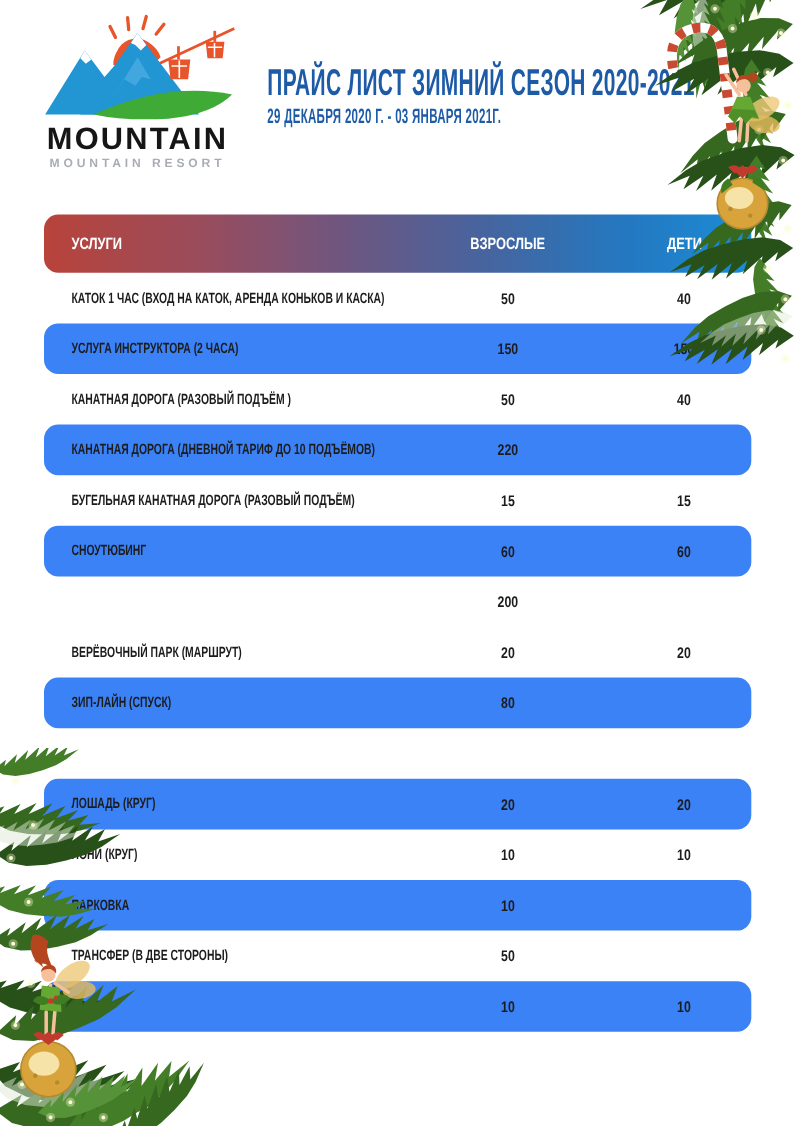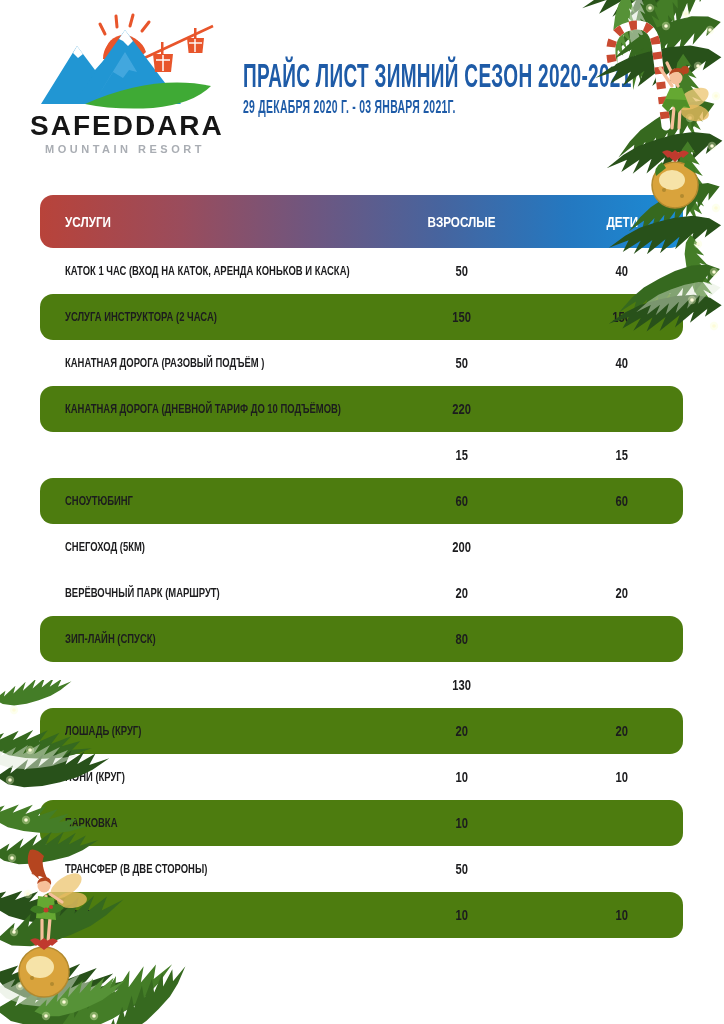--- a/index.html
+++ b/index.html
@@ -37,21 +37,21 @@
     color:#ffffff;
   }
   .col-label{position:absolute;top:0;height:53px;line-height:53px;font-weight:bold;font-size:15px;}
   .col-label .cx{display:inline-block;transform:scaleX(.78);transform-origin:0 50%;white-space:nowrap;}
   .col-services{left:25px;}
   .col-adults{left:352px;width:140px;text-align:center;}
   .col-adults .cx,.col-kids .cx{transform-origin:50% 50%;}
   .col-kids{left:522px;width:120px;text-align:center;}
   .tbody{margin-top:0;}
   .row{position:relative;height:46px;}
-  .row.alt{background:#4d7c0f;border-radius:13px;}
+  .row.alt{background:#3b82f6;border-radius:13px;}
   .svc{
     position:absolute;left:25px;top:0;height:48px;line-height:46px;
     font-weight:bold;font-size:13.5px;color:#1c1c1e;white-space:nowrap;
   }
   .svc .cx{display:inline-block;transform:scaleX(.7);transform-origin:0 50%;}
   .val{
     position:absolute;top:0;height:34px;line-height:46px;text-align:center;
     font-weight:bold;font-size:14px;color:#1c1c1e;
   }
   .val .cx{display:inline-block;transform:scaleX(.8);transform-origin:50% 50%;}
@@ -98,21 +98,21 @@
       <rect x="161" y="16" width="2.5" height="10"></rect>
       <path d="M154,26 h17 l-1.6,15 h-13.8 Z"></path>
     </g>
     <g stroke="#ffffff" stroke-width="1.4">
       <line x1="156" y1="31" x2="169" y2="31"></line>
       <line x1="162" y1="27" x2="162" y2="40"></line>
     </g>
 
     <path d="M52,92 Q120,62 178,74 Q160,92 120,96 Q80,98 52,92 Z" fill="#3faa35"></path>
   </svg>
-  <div class="brand">SAFEDDARA</div>
+  <div class="brand">MOUNTAIN</div>
   <div class="tagline">MOUNTAIN RESORT</div>
 </div>
 
 <div class="title-block">
   <div class="title">ПРАЙС ЛИСТ  ЗИМНИЙ СЕЗОН 2020-2021</div>
   <div class="subtitle">29 ДЕКАБРЯ 2020 Г. - 03 ЯНВАРЯ 2021Г.</div>
 </div>
 
 <div class="price-table">
   <div class="thead">
@@ -141,45 +141,44 @@
     <span class="svc"><span class="cx">КАНАТНАЯ ДОРОГА (РАЗОВЫЙ ПОДЪЁМ )</span></span>
     <span class="val val-adults"><span class="cx">50</span></span>
     <span class="val val-kids"><span class="cx">40</span></span>
   </div>
       <div class="row alt">
     <span class="svc"><span class="cx">КАНАТНАЯ ДОРОГА (ДНЕВНОЙ ТАРИФ ДО 10 ПОДЪЁМОВ)</span></span>
     <span class="val val-adults"><span class="cx">220</span></span>
     <span class="val val-kids"><span class="cx"></span></span>
   </div>
       <div class="row">
+    <span class="svc"><span class="cx">БУГЕЛЬНАЯ КАНАТНАЯ ДОРОГА (РАЗОВЫЙ ПОДЪЁМ)</span></span>
     <span class="val val-adults"><span class="cx">15</span></span>
     <span class="val val-kids"><span class="cx">15</span></span>
   </div>
       <div class="row alt">
     <span class="svc"><span class="cx">СНОУТЮБИНГ</span></span>
     <span class="val val-adults"><span class="cx">60</span></span>
     <span class="val val-kids"><span class="cx">60</span></span>
   </div>
       <div class="row">
-    <span class="svc"><span class="cx">СНЕГОХОД (5КМ)</span></span>
     <span class="val val-adults"><span class="cx">200</span></span>
     <span class="val val-kids"><span class="cx"></span></span>
   </div>
       <div class="row">
     <span class="svc"><span class="cx">ВЕРЁВОЧНЫЙ ПАРК (МАРШРУТ)</span></span>
     <span class="val val-adults"><span class="cx">20</span></span>
     <span class="val val-kids"><span class="cx">20</span></span>
   </div>
       <div class="row alt">
     <span class="svc"><span class="cx">ЗИП-ЛАЙН (СПУСК)</span></span>
     <span class="val val-adults"><span class="cx">80</span></span>
     <span class="val val-kids"><span class="cx"></span></span>
   </div>
       <div class="row">
-    <span class="val val-adults"><span class="cx">130</span></span>
     <span class="val val-kids"><span class="cx"></span></span>
   </div>
       <div class="row alt">
     <span class="svc"><span class="cx">ЛОШАДЬ (КРУГ)</span></span>
     <span class="val val-adults"><span class="cx">20</span></span>
     <span class="val val-kids"><span class="cx">20</span></span>
   </div>
       <div class="row">
     <span class="svc"><span class="cx">ПОНИ (КРУГ)</span></span>
     <span class="val val-adults"><span class="cx">10</span></span>

